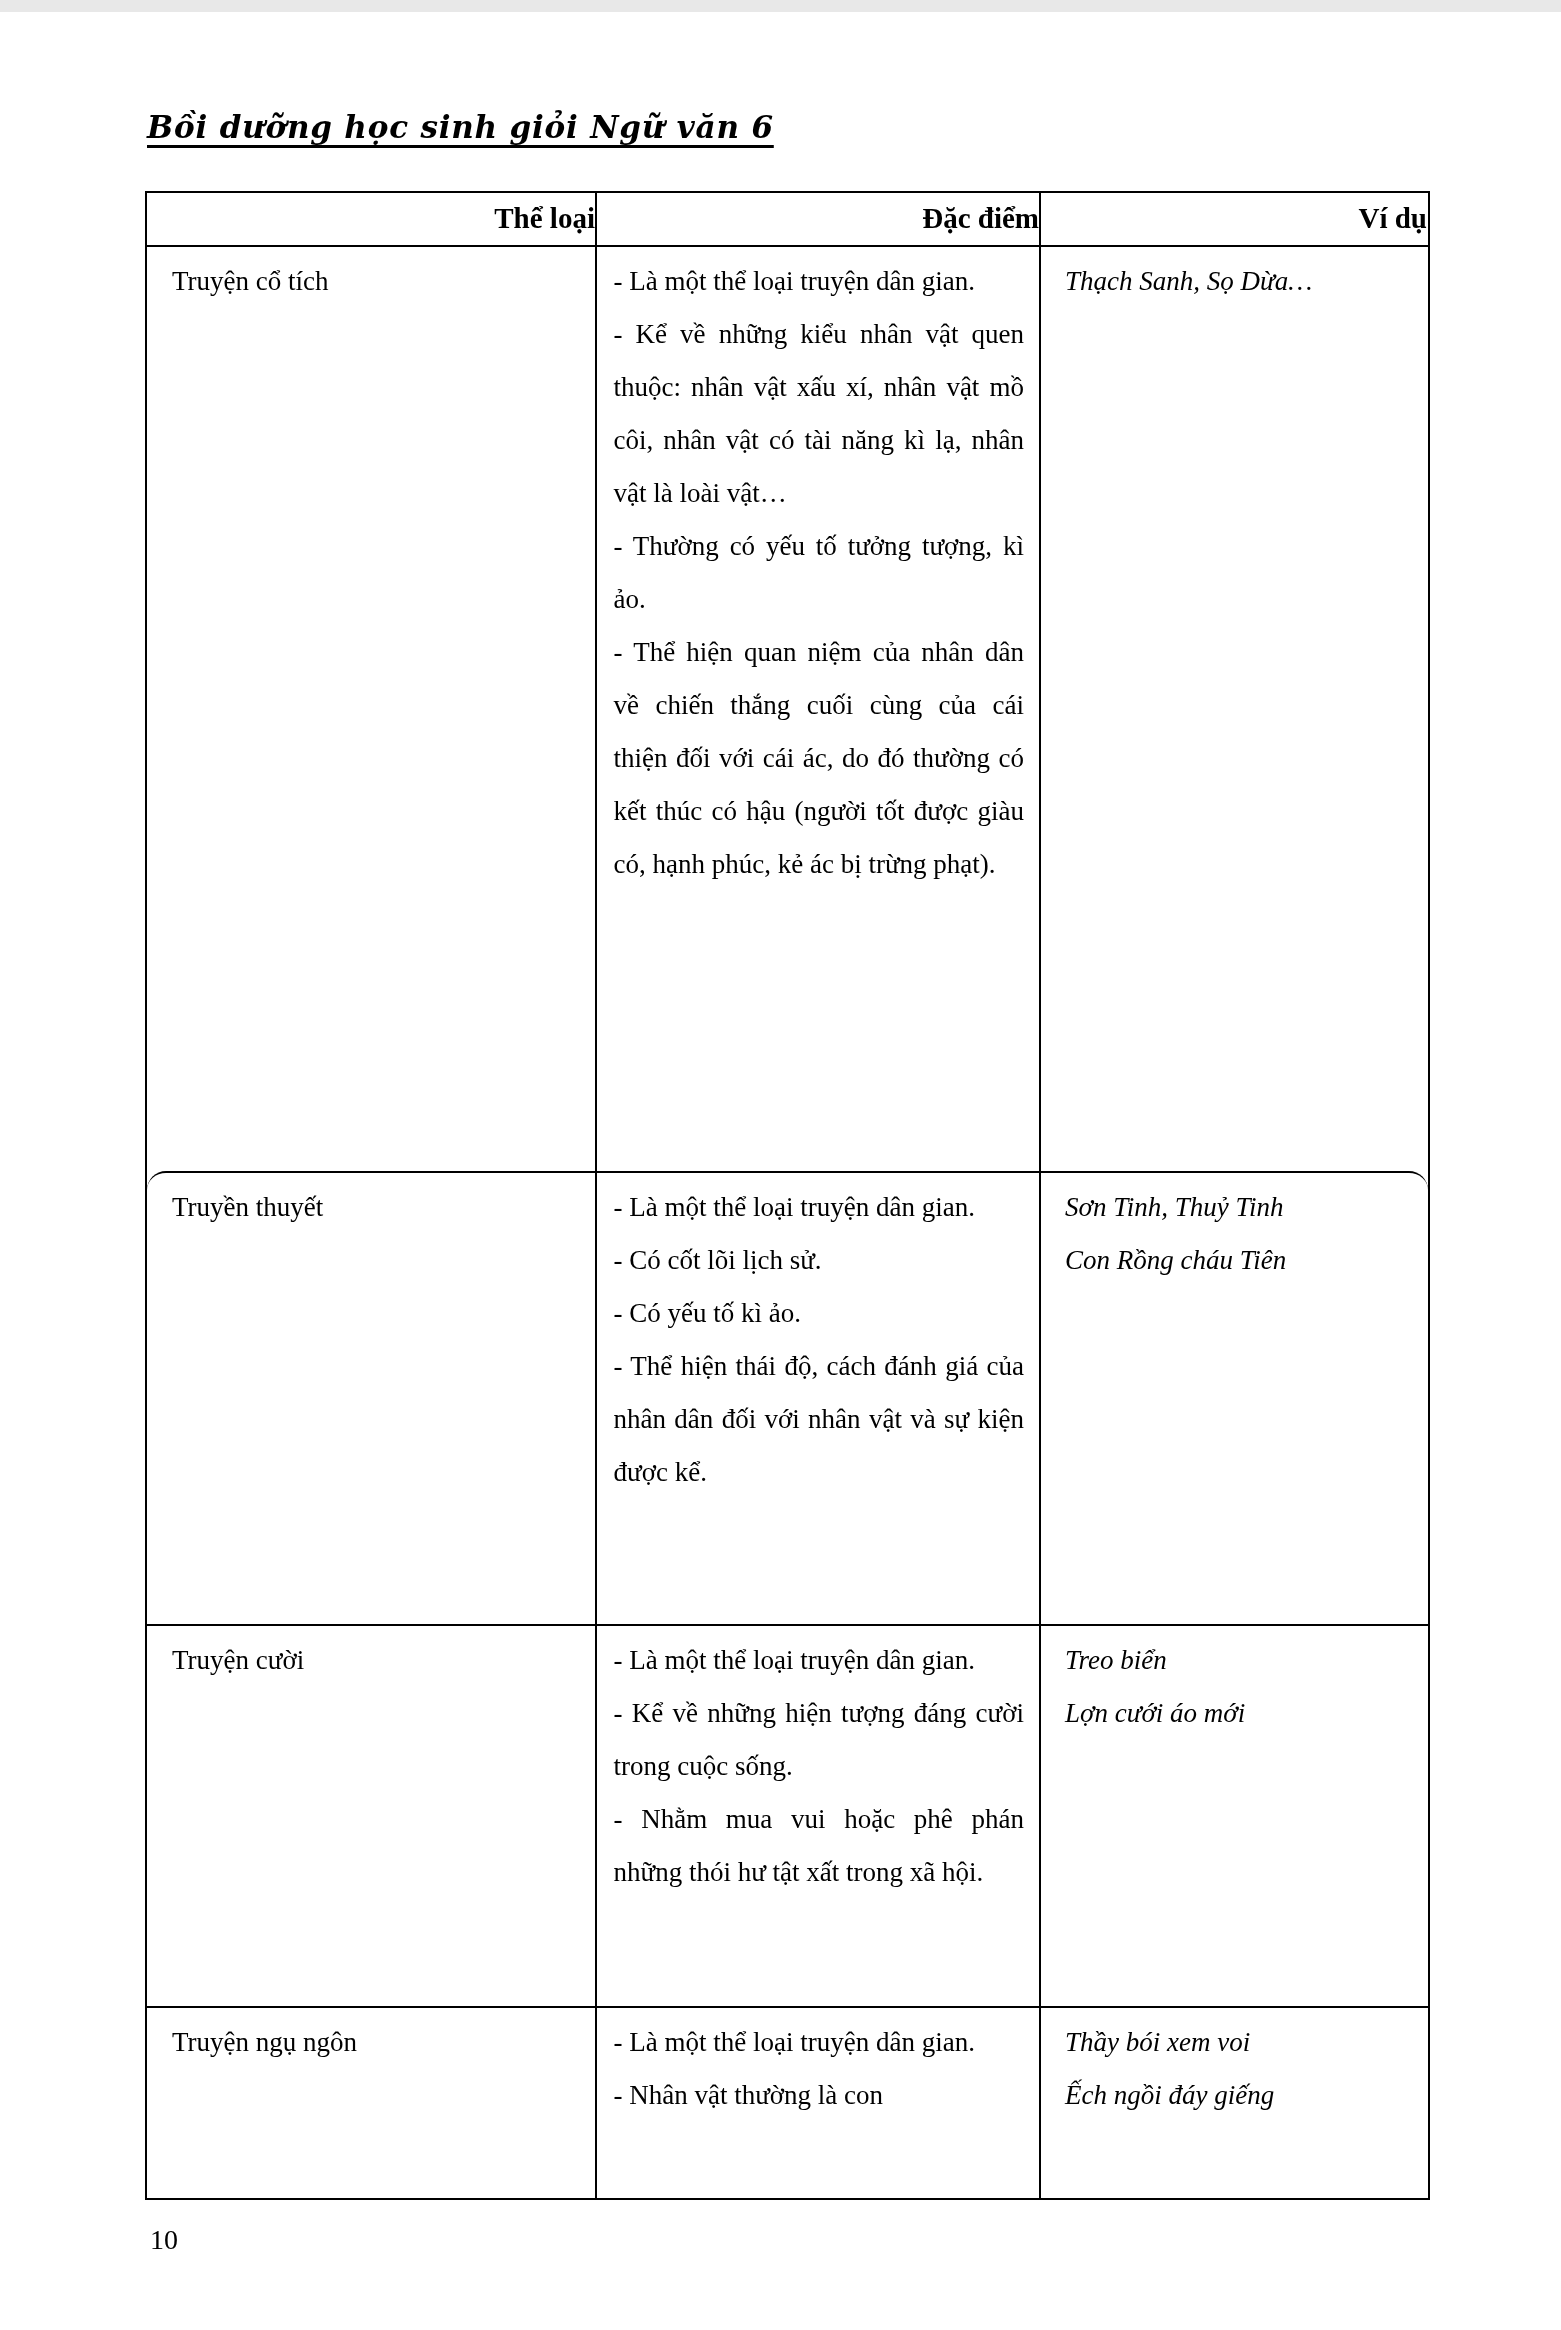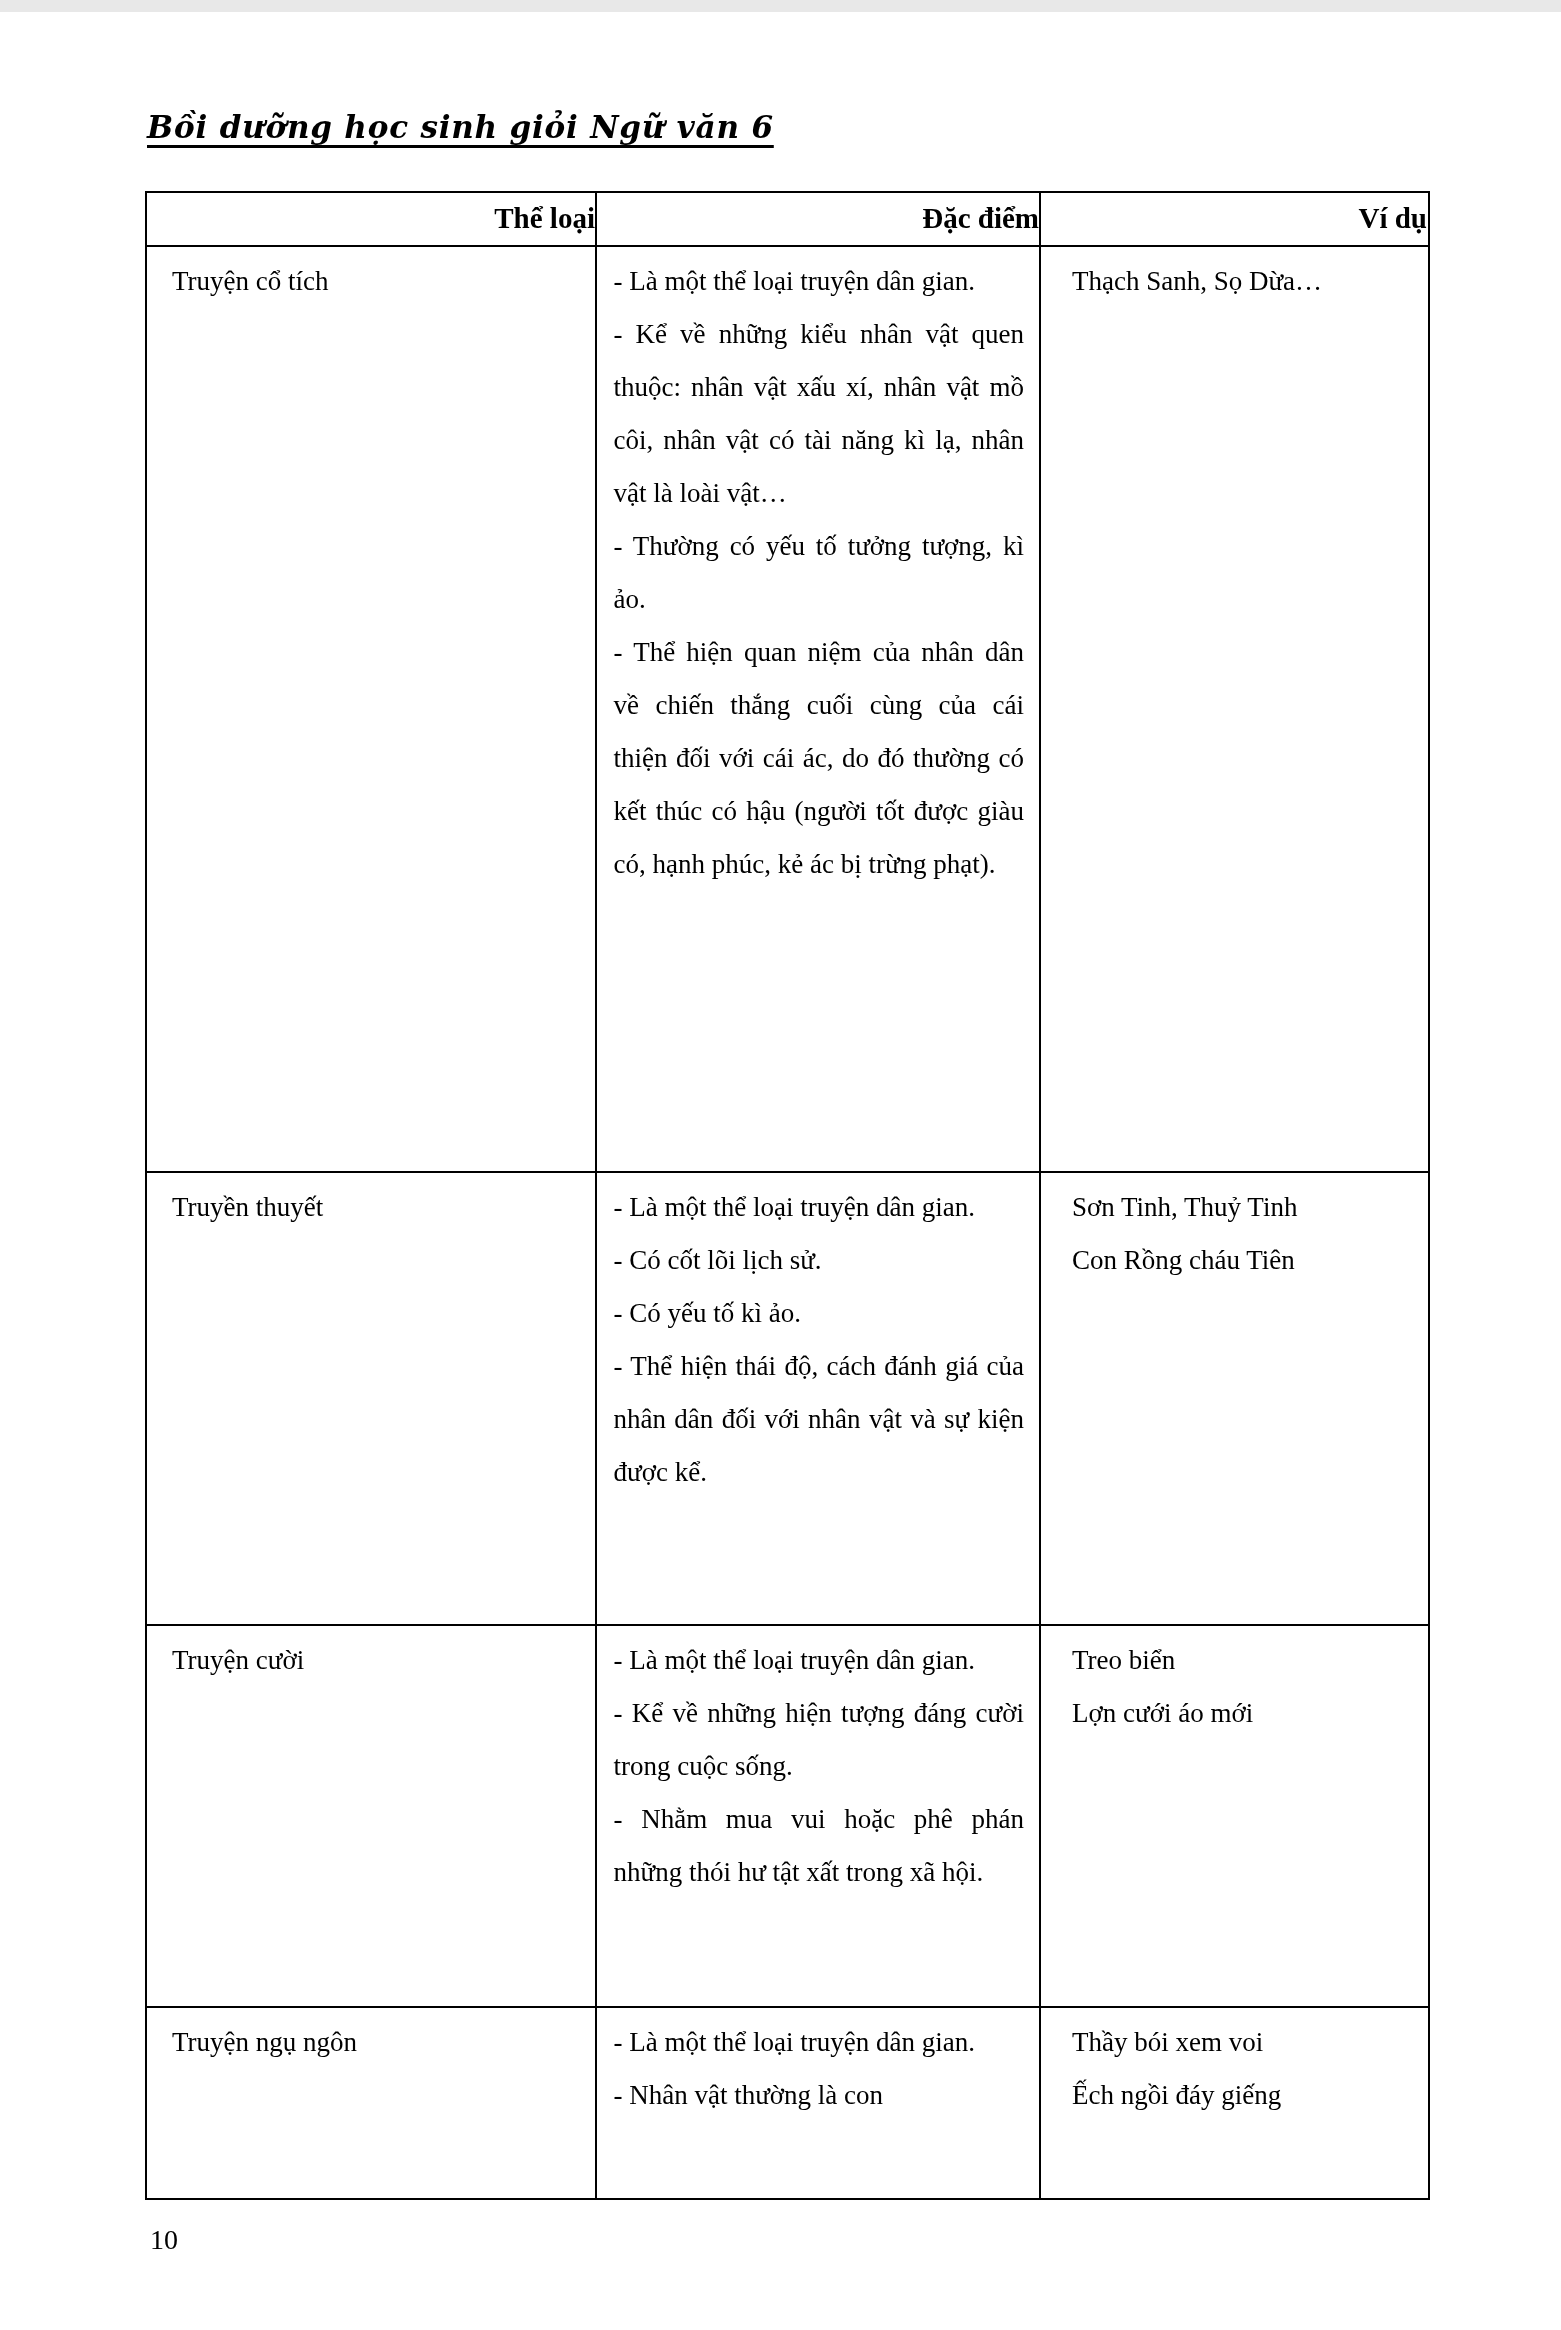--- a/index.html
+++ b/index.html
@@ -33,40 +33,41 @@
     width: 1285px;
     border: 2.5px solid #000;
   }
   .trow {
     display: grid;
     grid-template-columns: 448px 444px 388px;
   }
   .trow + .trow { border-top: 2.5px solid #000; }
   .tbl .trow:nth-child(1) { min-height: 52px; }
   .tbl .trow:nth-child(2) { min-height: 926px; }
-  .tbl .trow:nth-child(3) { min-height: 453px; }
+  .tbl .trow:nth-child(3) { min-height: 453px; border-radius: 19px; }
   .tbl .trow:nth-child(4) { min-height: 382px; }
   .tbl .trow:nth-child(5) { min-height: 192px; }
   .cell {
     padding: 8.3px 15px 8.3px 16.5px;
     font-size: 27px;
     line-height: 53px;
   }
   .cell + .cell { border-left: 2.5px solid #000; }
   .header-cell {
     padding: 0;
     line-height: 50px;
     font-size: 29px;
     font-weight: bold;
     text-align: right;
   }
   .genre-cell { padding-left: 25px; }
   .char-cell .char-para { text-align: justify; }
   .ex-cell {
-    padding-left: 31px;
+    font-style: italic;
+    padding-left: 24px;
     padding-right: 11.6px;
   }
   .page-number {
     position: absolute;
     left: 150px;
     top: 2212px;
     font-size: 28px;
   }
 </style>
 </head>

